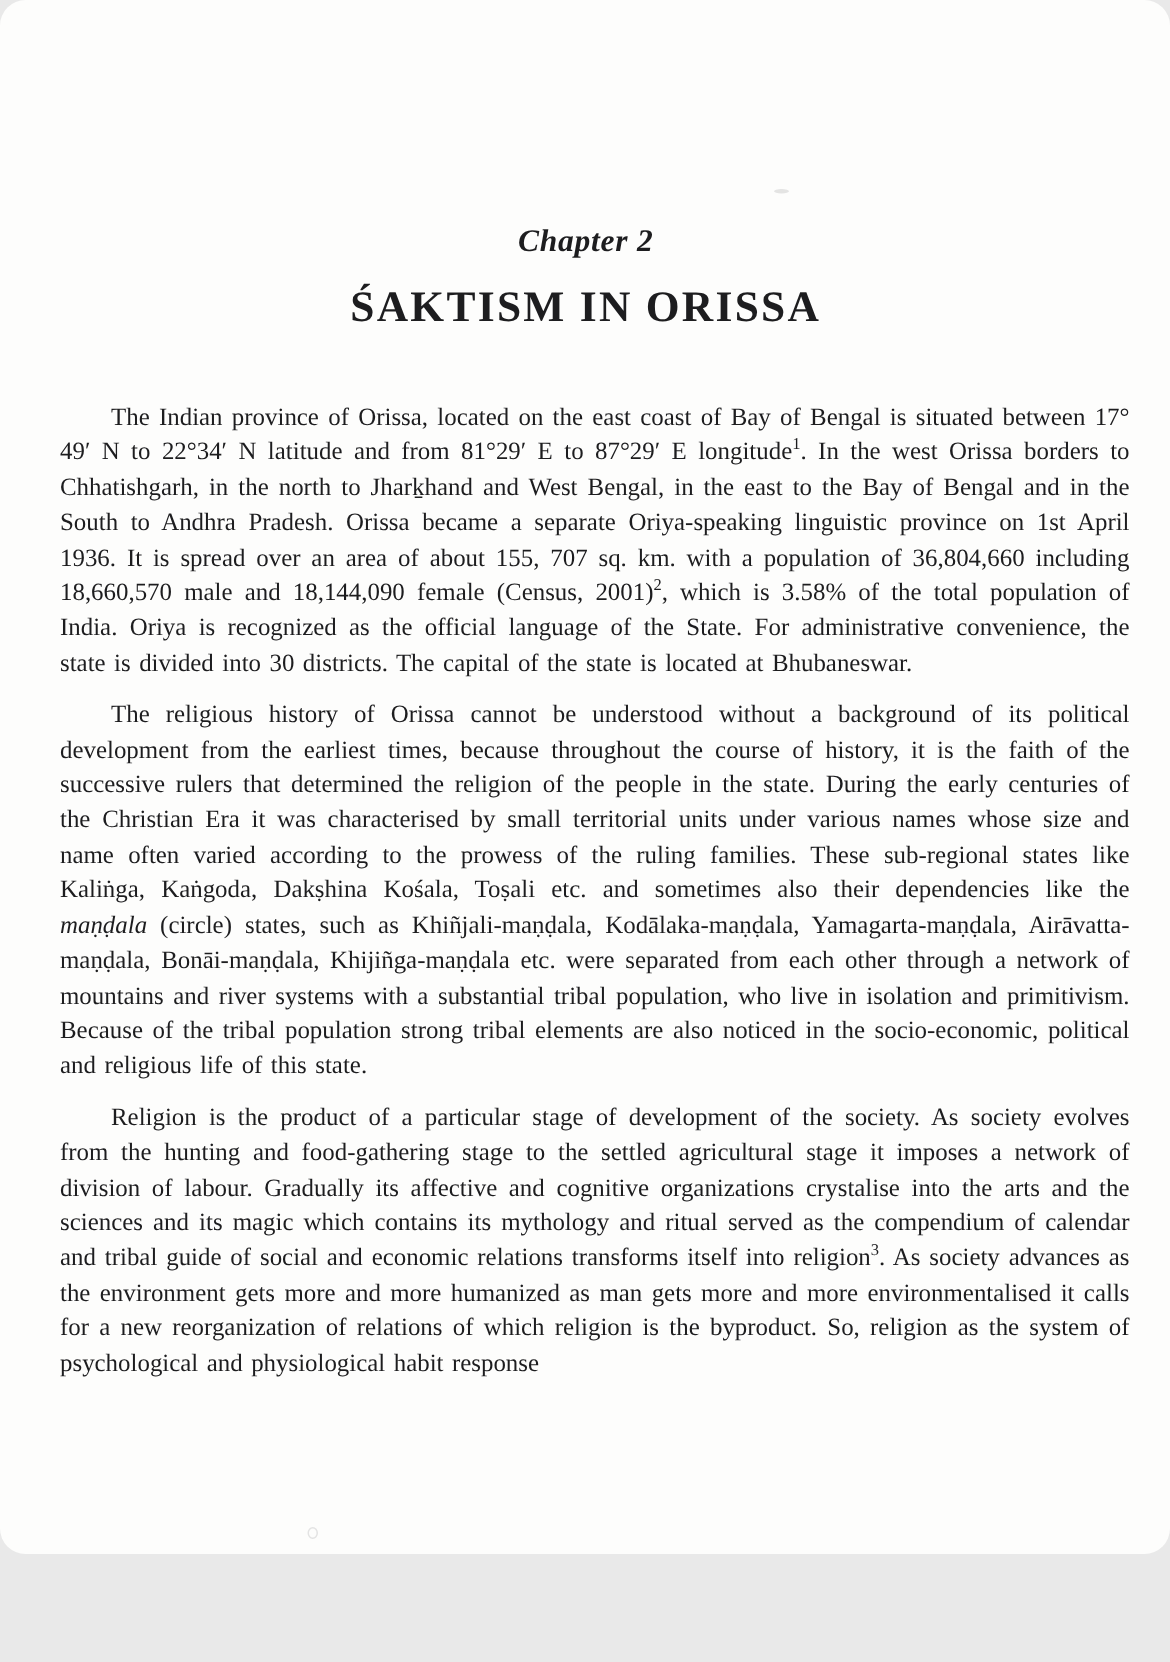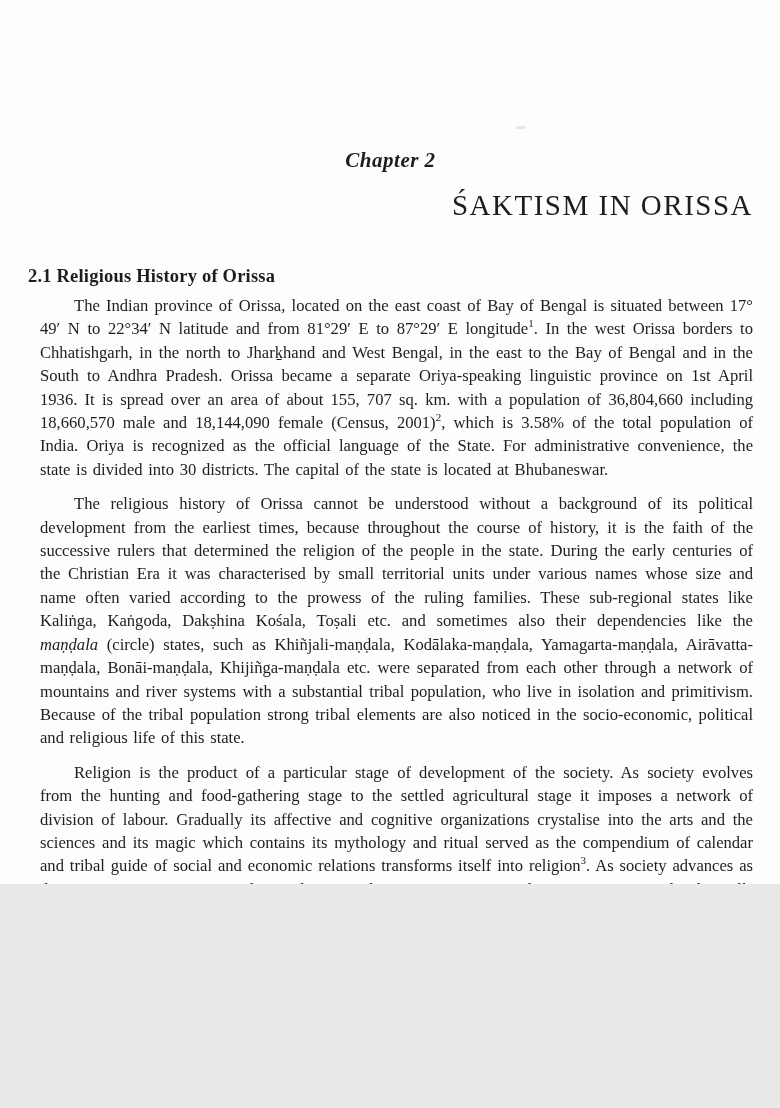--- a/index.html
+++ b/index.html
@@ -3,40 +3,41 @@
 <meta charset="utf-8">
 <style>
   html, body {
     margin: 0;
     padding: 0;
     background: #e9e9e9;
   }
   .page {
     position: relative;
     width: 780px;
-    height: 884px;
+    height: 1036px;
     margin: 0 auto;
     background: #fdfdfc;
     color: #1d1d1f;
     font-family: "Liberation Serif", "DejaVu Serif", serif;
     box-sizing: border-box;
     padding: 148px 27px 0 28px;
     overflow: hidden;
+    border-radius: 17px;
   }
   .chapter-label {
     text-align: center;
     font-weight: bold;
     font-style: italic;
     font-size: 21px;
     letter-spacing: 0.5px;
     margin: 0 0 16px 0;
   }
   .chapter-title {
-    text-align: right;
-    font-weight: normal;
+    text-align: center;
+    font-weight: bold;
     font-size: 29px;
     letter-spacing: 1.5px;
     margin: 0 0 44px 0;
   }
   .section-heading {
     font-weight: bold;
     font-size: 18.5px;
     margin: 0 0 7px 0;
     letter-spacing: 0.2px;
   }
@@ -73,21 +74,20 @@
 </head>
 <body>
 
 <div class="page">
   <div class="scan-speck-top"></div>
 
   <h3 class="chapter-label">Chapter 2</h3>
 
   <h1 class="chapter-title">ŚAKTISM IN ORISSA</h1>
 
-  <h2 class="section-heading">2.1 Religious History of Orissa</h2>
 
   <p class="para"><span>The Indian province of Orissa, located on the east coast of Bay of Bengal is situated between 17° 49′ N to 22°34′ N latitude and from 81°29′ E to 87°29′ E longitude</span><sup>1</sup><span>. In the west Orissa borders to Chhatishgarh, in the north to Jharḵhand and West Bengal, in the east to the Bay of Bengal and in the South to Andhra Pradesh. Orissa became a separate Oriya-speaking linguistic province on 1st April 1936. It is spread over an area of about 155, 707 sq. km. with a population of 36,804,660 including 18,660,570 male and 18,144,090 female (Census, 2001)</span><sup>2</sup><span>, which is 3.58% of the total population of India. Oriya is recognized as the official language of the State. For administrative convenience, the state is divided into 30 districts. The capital of the state is located at Bhubaneswar.</span></p>
 
   <p class="para"><span>The religious history of Orissa cannot be understood without a background of its political development from the earliest times, because throughout the course of history, it is the faith of the successive rulers that determined the religion of the people in the state. During the early centuries of the Christian Era it was characterised by small territorial units under various names whose size and name often varied according to the prowess of the ruling families. These sub-regional states like Kaliṅga, Kaṅgoda, Dakṣhina Kośala, Toṣali etc. and sometimes also their dependencies like the </span><span style="font-style: italic;">maṇḍala</span><span> (circle) states, such as Khiñjali-maṇḍala, Kodālaka-maṇḍala, Yamagarta-maṇḍala, Airāvatta-maṇḍala, Bonāi-maṇḍala, Khijiñga-maṇḍala etc. were separated from each other through a network of mountains and river systems with a substantial tribal population, who live in isolation and primitivism. Because of the tribal population strong tribal elements are also noticed in the socio-economic, political and religious life of this state.</span></p>
 
   <p class="para"><span>Religion is the product of a particular stage of development of the society. As society evolves from the hunting and food-gathering stage to the settled agricultural stage it imposes a network of division of labour. Gradually its affective and cognitive organizations crystalise into the arts and the sciences and its magic which contains its mythology and ritual served as the compendium of calendar and tribal guide of social and economic relations transforms itself into religion</span><sup>3</sup><span>. As society advances as the environment gets more and more humanized as man gets more and more environmentalised it calls for a new reorganization of relations of which religion is the byproduct. So, religion as the system of psychological and physiological habit response</span></p>
 
   <div class="scan-speck-bottom"></div>
 </div>
 

